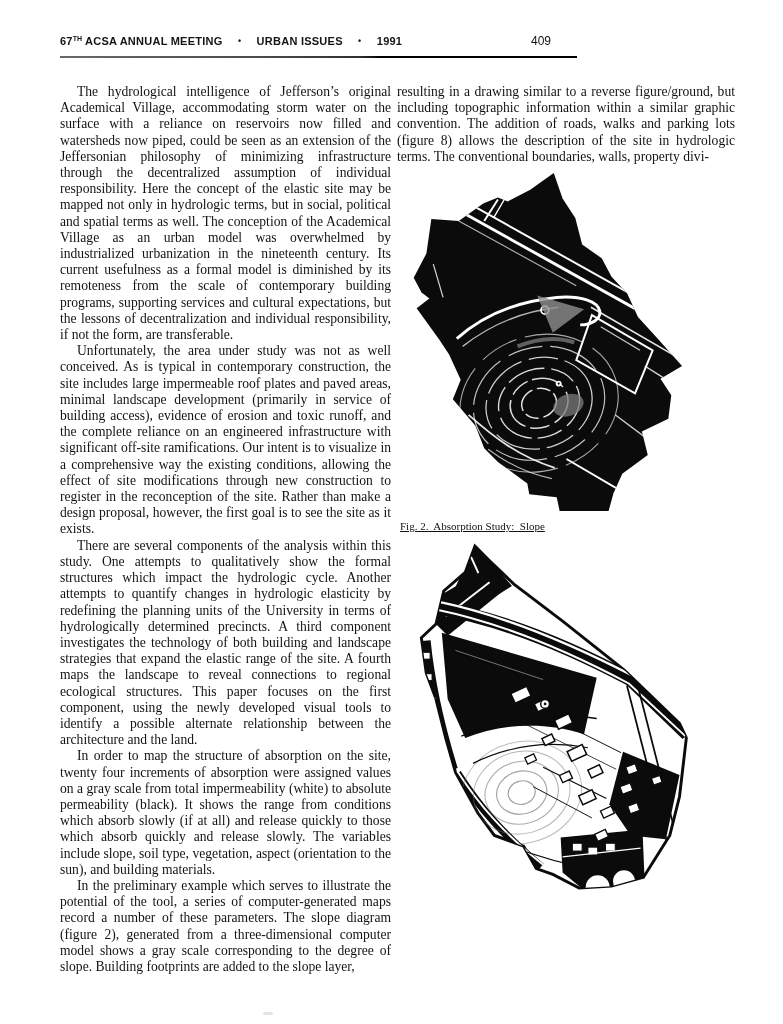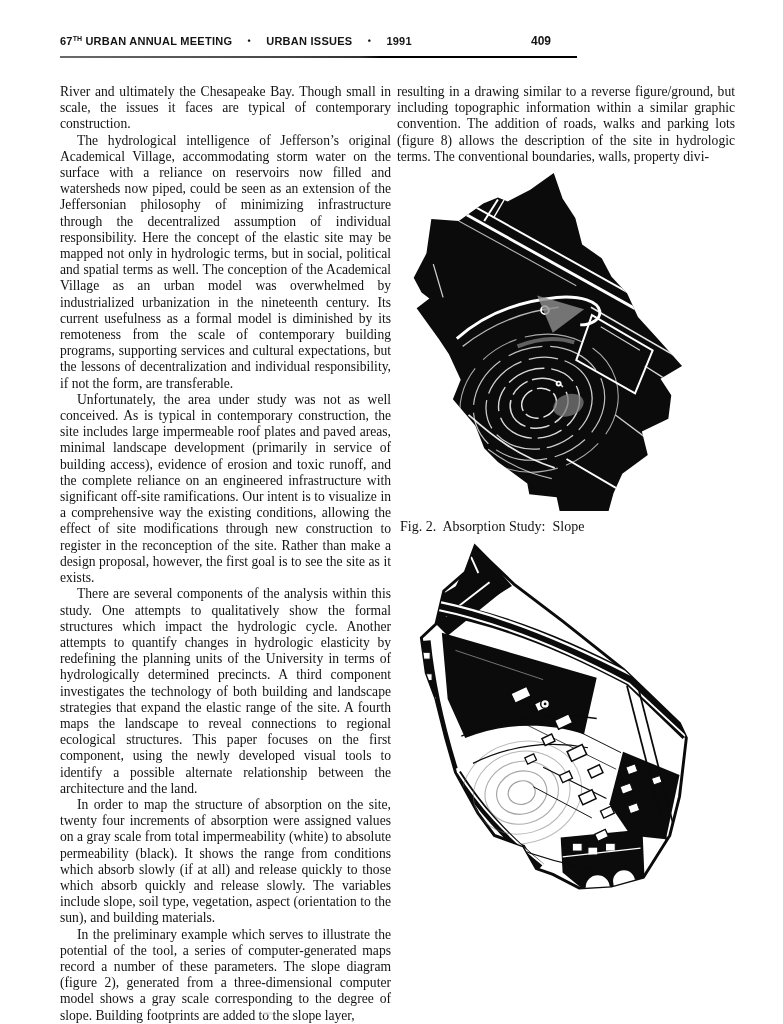--- a/index.html
+++ b/index.html
@@ -13,64 +13,63 @@
     position:absolute; left:60px; top:35px;
     font-family:"Liberation Sans", sans-serif;
     font-size:11px; font-weight:700; letter-spacing:.25px; color:#141414;
     white-space:nowrap;
   }
   .header-left sup { font-size:7px; vertical-align:4px; letter-spacing:0; }
   .bullet { display:inline-block; margin:0 12px; font-size:9px; vertical-align:1px; }
   .page-number {
     position:absolute; left:531px; top:34px;
     font-family:"Liberation Sans", sans-serif;
-    font-size:12px; font-weight:700; color:#141414;
+    font-size:12px; font-weight:400; color:#141414;
   }
   .header-rule {
     position:absolute; left:60px; top:56px; width:517px; height:2px;
     background:linear-gradient(90deg,#6a6a6a 0%,#4a4a4a 40%,#303030 58%,#000 62%,#000 100%);
   }
   .col { position:absolute; top:84px; }
   .col-left  { left:60px;  width:331px; }
   .col-right { left:397px; width:338px; }
   .col p {
     margin:0; text-align:justify;
     font-size:13.6px; line-height:16.2px; color:#121212;
   }
   .col p.indent { text-indent:17px; }
   .figure-block { margin:0; }
   .fig2-wrap { margin-top:5px; margin-left:3px; }
   .fig3-wrap { margin-top:8px; margin-left:0; }
   .caption {
-    font-size:14px; line-height:15.5px; color:#121212;
-    white-space:pre-wrap; margin-top:7px; text-align:left;
+    font-size:11px; line-height:15.5px; color:#121212;
+    white-space:pre-wrap; margin-top:7px; text-align:left;text-decoration:underline;
   }
   .cap2 { margin-top:6px; }
   .scan-artifact {
     position:absolute; left:263px; top:1012px; width:10px; height:3px;
     background:#d9d9d9; border-radius:2px; opacity:.7;
   }
   svg { display:block; }
 </style>
 </head>
 <body>
 
 <div class="header-left">
   <span>67</span><sup>TH</sup>
-  <span>URBAN ANNUAL MEETING</span>
+  <span>ACSA ANNUAL MEETING</span>
   <span class="bullet">•</span>
   <span>URBAN ISSUES</span>
   <span class="bullet">•</span>
   <span>1991</span>
 </div>
 <div class="page-number">409</div>
 <div class="header-rule"></div>
 
 <div class="col col-left">
-  <p>River and ultimately the Chesapeake Bay.  Though small in scale, the issues it faces are typical of contemporary construction.</p>
   <p class="indent">The hydrological intelligence of Jefferson’s original Academical Village, accommodating storm water on the surface with a reliance on reservoirs now filled and watersheds now piped, could be seen as an extension of the Jeffersonian philosophy of minimizing infrastructure through the decentralized assumption of individual responsibility.  Here the concept of the elastic site may be mapped not only in hydrologic terms, but in social, political and spatial terms as well.  The conception of the Academical Village as an urban model was overwhelmed by industrialized urbanization in the nineteenth century.  Its current usefulness as a formal model is diminished by its remoteness from the scale of contemporary building programs, supporting services and cultural expectations, but the lessons of decentralization and individual responsibility, if not the form, are transferable.</p>
   <p class="indent">Unfortunately, the area under study was not as well conceived.  As is typical in contemporary construction, the site includes large impermeable roof plates and paved areas, minimal landscape development (primarily in service of building access), evidence of erosion and toxic runoff, and the complete reliance on an engineered infrastructure with significant off-site ramifications.  Our intent is to visualize in a comprehensive way the existing conditions, allowing the effect of site modifications through new construction to register in the reconception of the site.  Rather than make a design proposal, however, the first goal is to see the site as it exists.</p>
   <p class="indent">There are several components of the analysis within this study.  One attempts to qualitatively show the formal structures which impact the hydrologic cycle.  Another attempts to quantify changes in hydrologic elasticity by redefining the planning units of the University in terms of hydrologically determined precincts.  A third component investigates the technology of both building and landscape strategies that expand the elastic range of the site.  A fourth maps the landscape to reveal connections to regional ecological structures.  This paper focuses on the first component, using the newly developed visual tools to identify a possible alternate relationship between the architecture and the land.</p>
   <p class="indent">In order to map the structure of absorption on the site, twenty four increments of absorption were assigned values on a gray scale from total impermeability (white) to absolute permeability (black).  It shows the range from conditions which absorb slowly (if at all) and release quickly to those which absorb quickly and release slowly.  The variables include slope, soil type, vegetation, aspect (orientation to the sun), and building materials.</p>
   <p class="indent">In the preliminary example which serves to illustrate the potential of the tool, a series of computer-generated maps record a number of these parameters.  The slope diagram (figure 2), generated from a three-dimensional computer model shows a gray scale corresponding to the degree of slope.  Building footprints are added to the slope layer,</p>
 </div>
 
 <div class="col col-right">
   <p>resulting in a drawing similar to a reverse figure/ground, but including topographic information within a similar graphic convention.  The addition of roads, walks and parking lots (figure 8) allows the description of the site in hydrologic terms.  The conventional boundaries, walls, property divi-</p>
 

